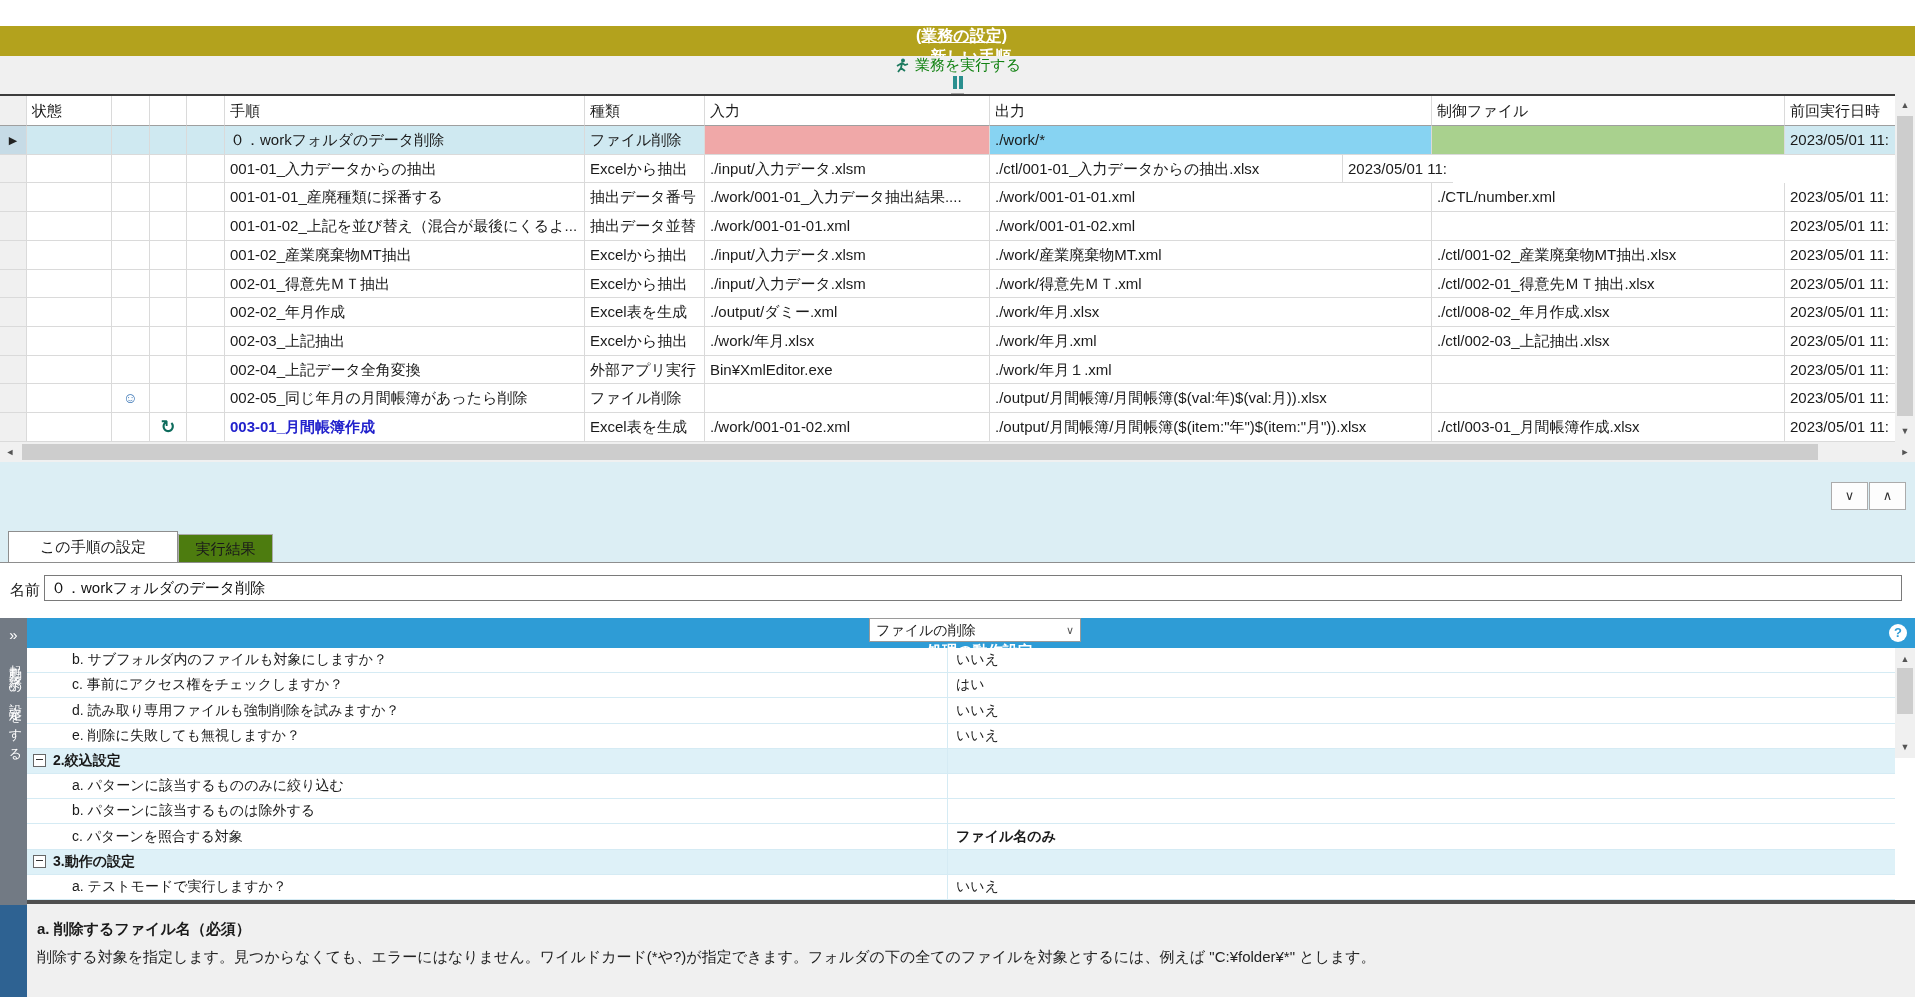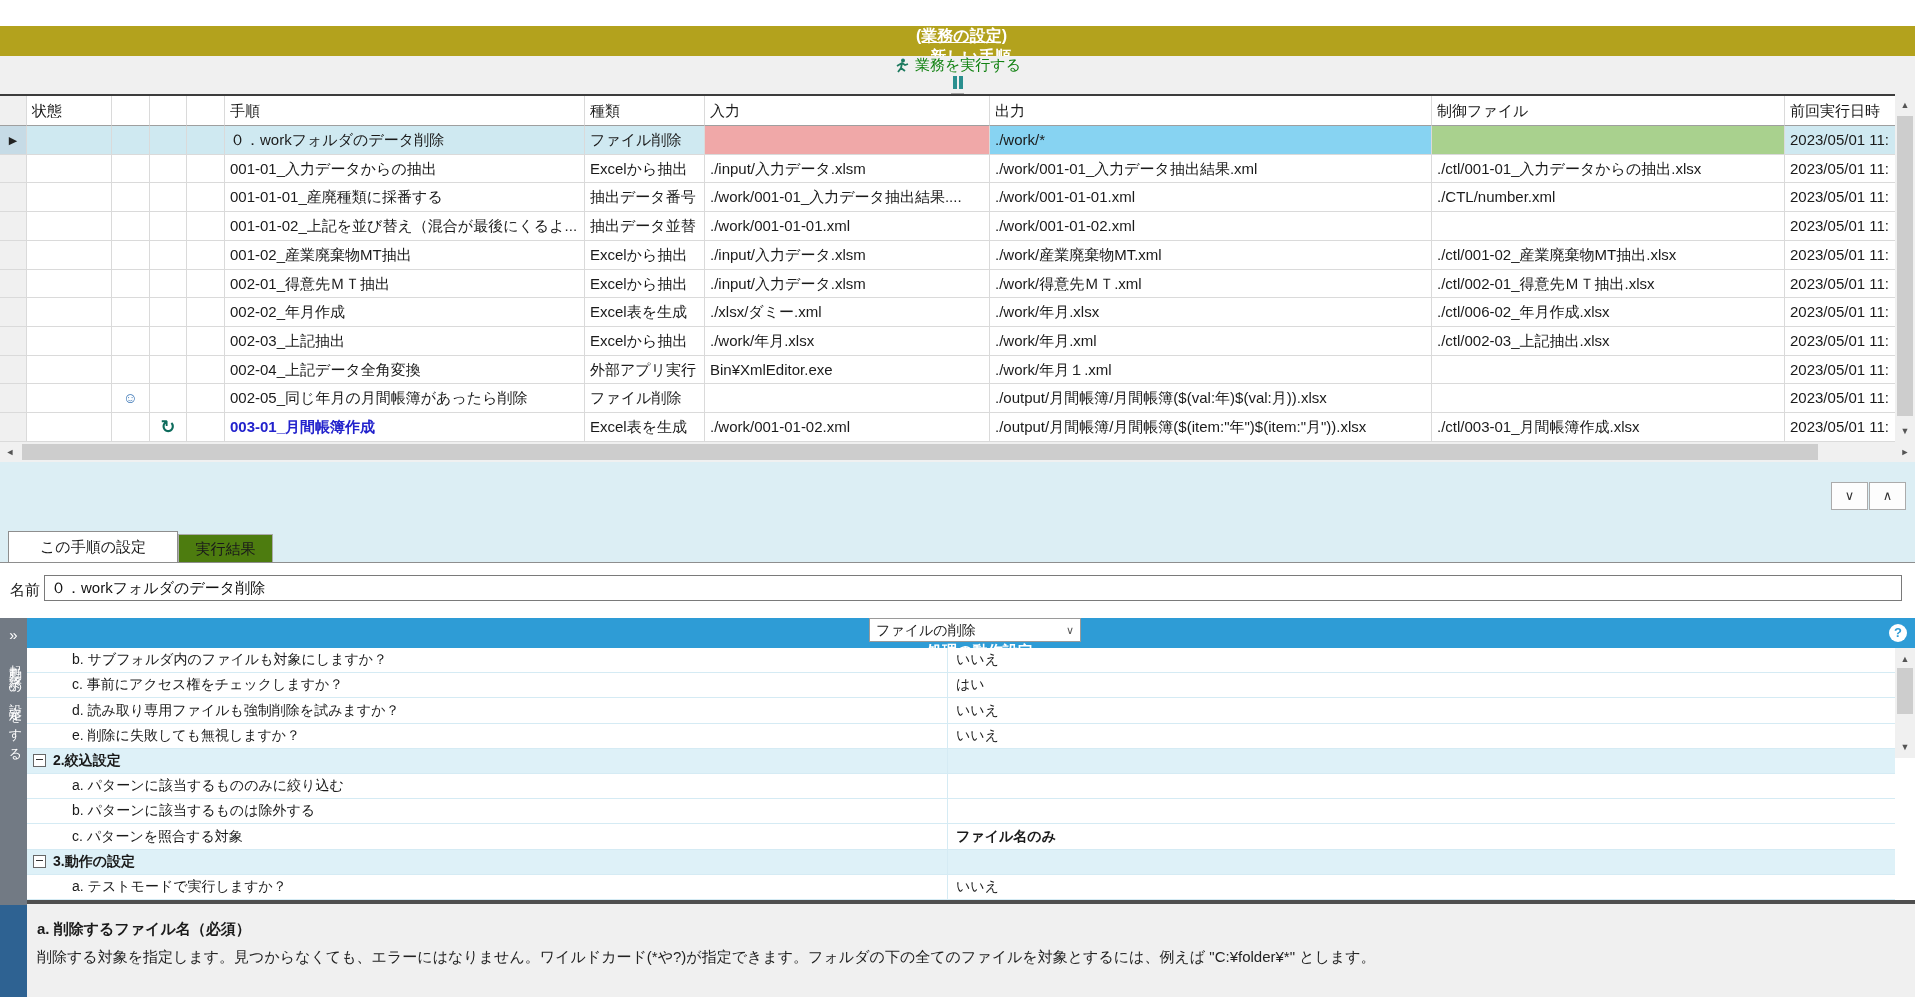--- a/index.html
+++ b/index.html
@@ -230,21 +230,20 @@
     </div>
     <div class="trow">
       <div class="c sel"></div>
       <div class="c status"></div>
       <div class="c ic1"></div>
       <div class="c ic2"></div>
       <div class="c ic3"></div>
       <div class="c step">001-01_入力データからの抽出</div>
       <div class="c type">Excelから抽出</div>
       <div class="c input">./input/入力データ.xlsm</div>
-      <div class="c output">./work/001-01_入力データ抽出結果.xml</div>
       <div class="c ctl">./ctl/001-01_入力データからの抽出.xlsx</div>
       <div class="c date">2023/05/01 11:</div>
     </div>
     <div class="trow">
       <div class="c sel"></div>
       <div class="c status"></div>
       <div class="c ic1"></div>
       <div class="c ic2"></div>
       <div class="c ic3"></div>
       <div class="c step">001-01-01_産廃種類に採番する</div>
@@ -294,23 +293,23 @@
       <div class="c date">2023/05/01 11:</div>
     </div>
     <div class="trow">
       <div class="c sel"></div>
       <div class="c status"></div>
       <div class="c ic1"></div>
       <div class="c ic2"></div>
       <div class="c ic3"></div>
       <div class="c step">002-02_年月作成</div>
       <div class="c type">Excel表を生成</div>
-      <div class="c input">./xlsx/ダミー.xml</div>
+      <div class="c input">./output/ダミー.xml</div>
       <div class="c output">./work/年月.xlsx</div>
-      <div class="c ctl">./ctl/006-02_年月作成.xlsx</div>
+      <div class="c ctl">./ctl/008-02_年月作成.xlsx</div>
       <div class="c date">2023/05/01 11:</div>
     </div>
     <div class="trow">
       <div class="c sel"></div>
       <div class="c status"></div>
       <div class="c ic1"></div>
       <div class="c ic2"></div>
       <div class="c ic3"></div>
       <div class="c step">002-03_上記抽出</div>
       <div class="c type">Excelから抽出</div>

